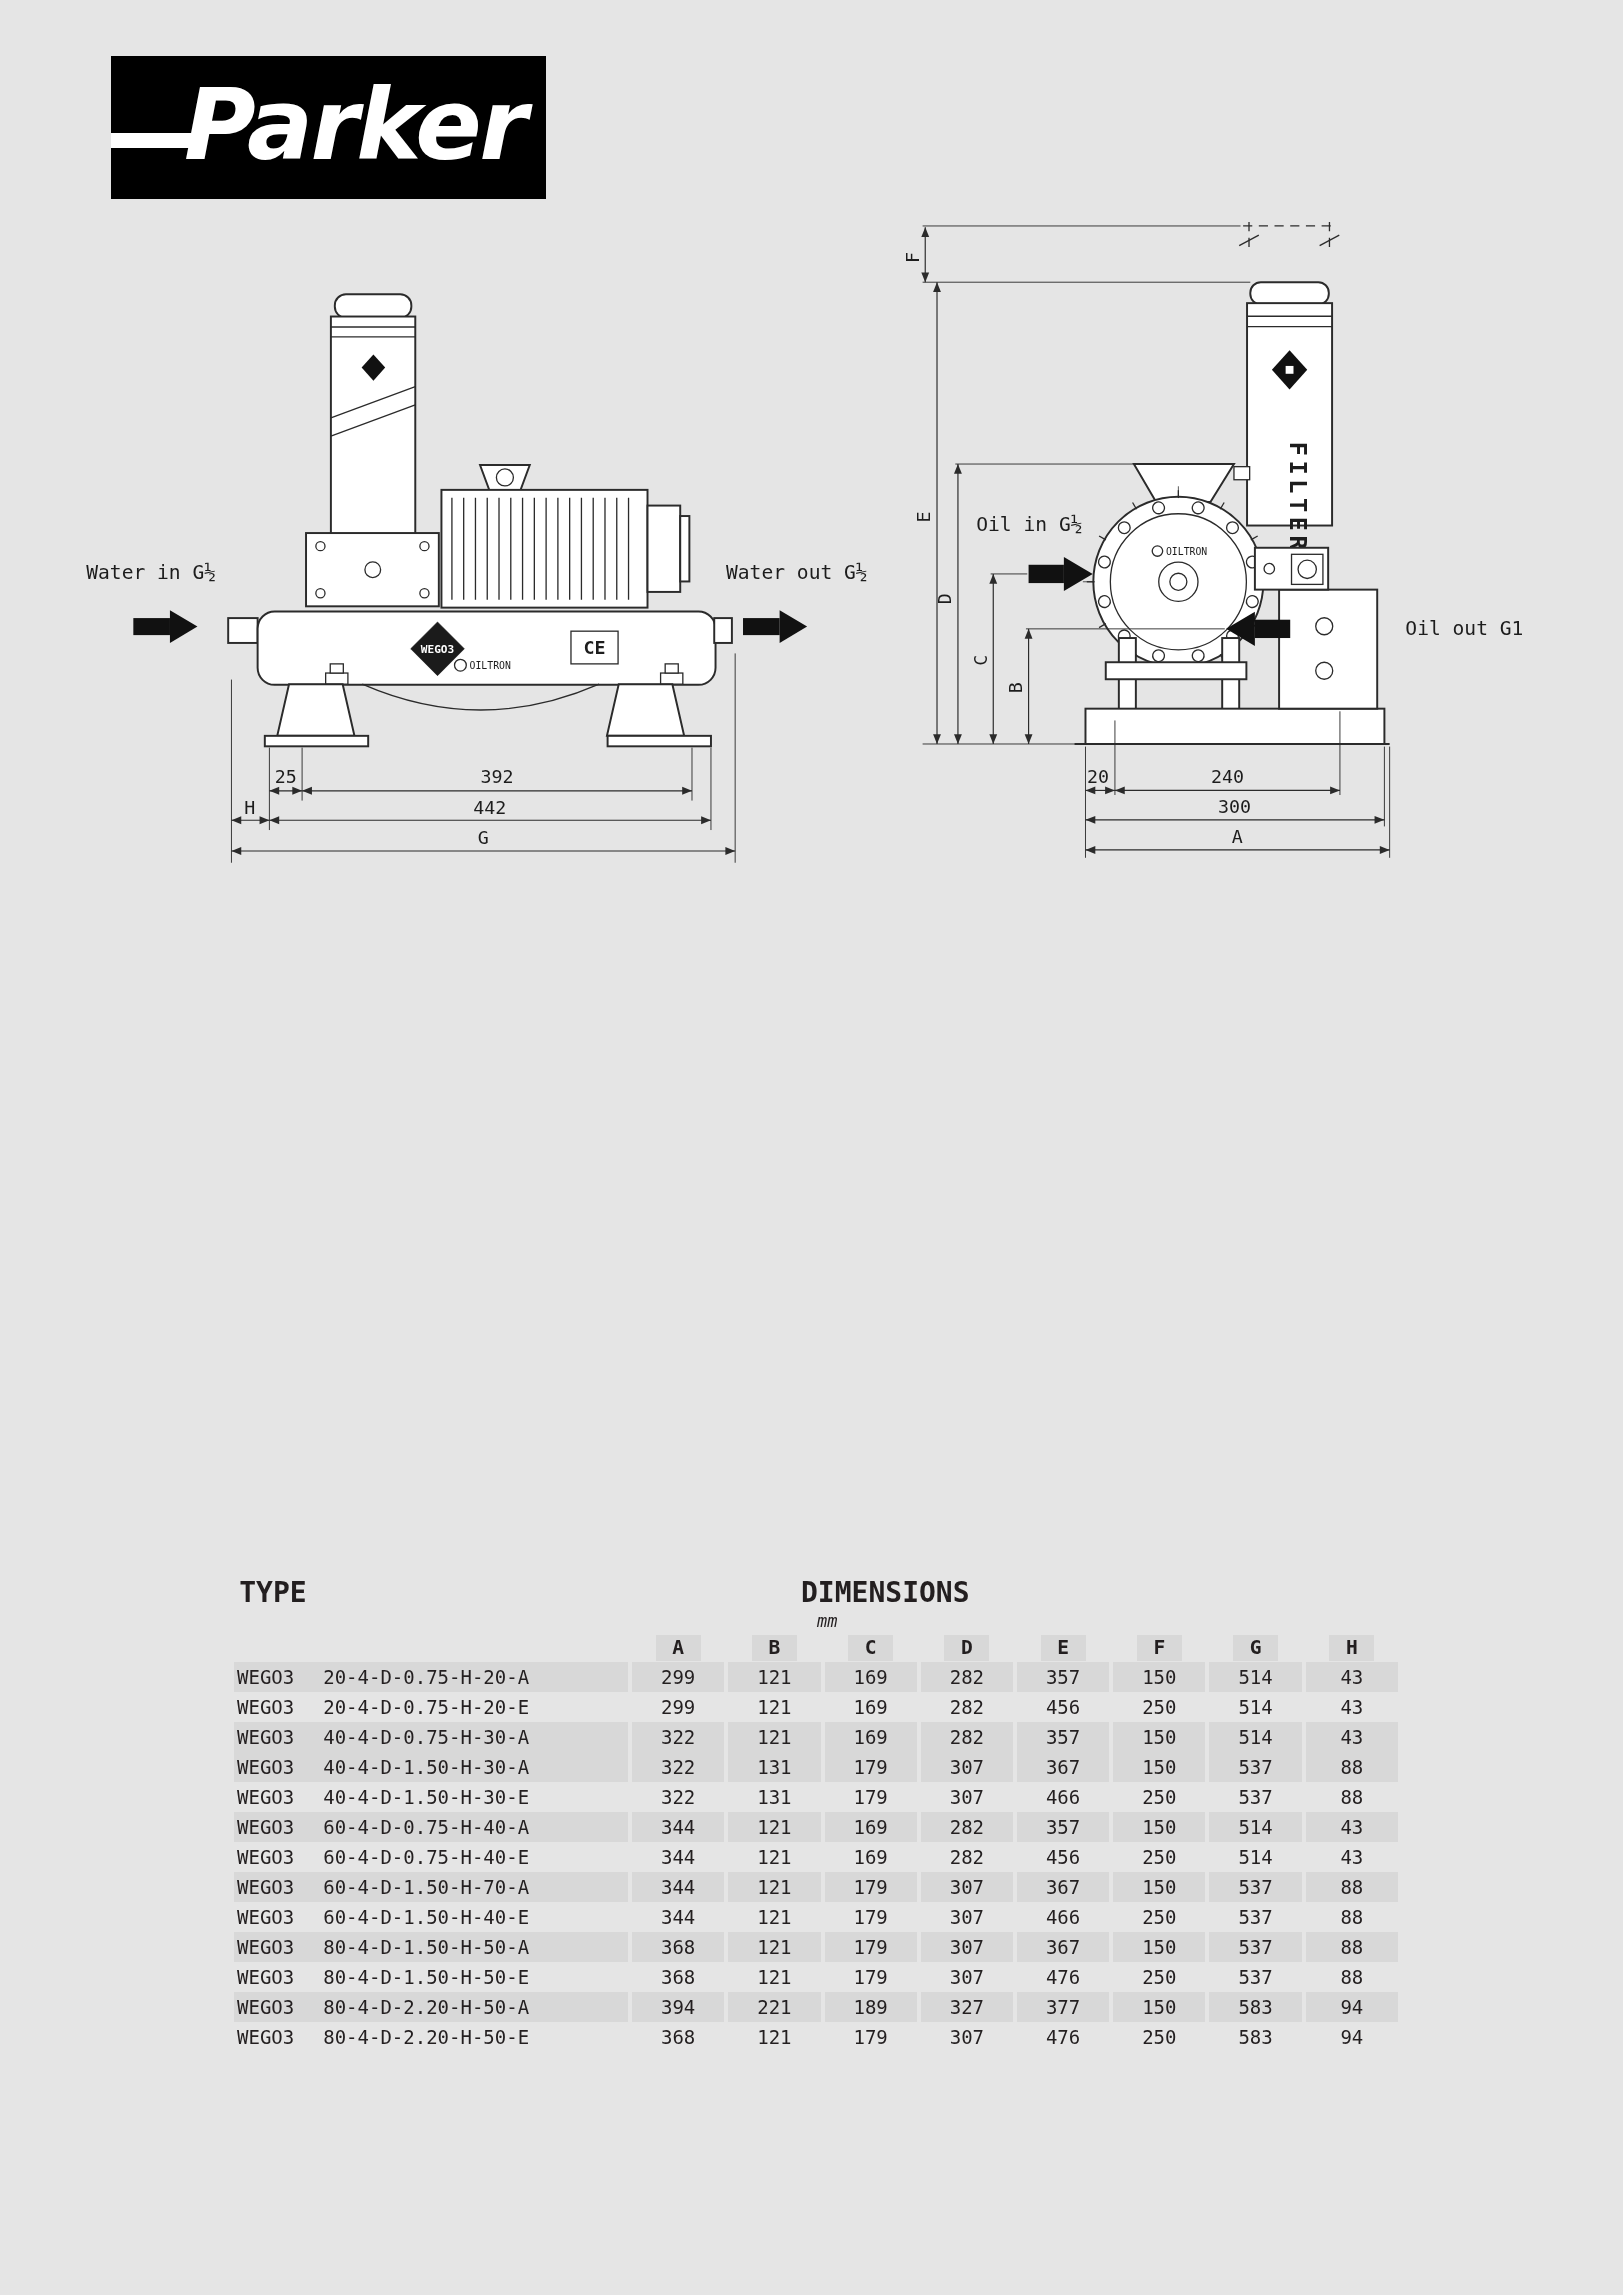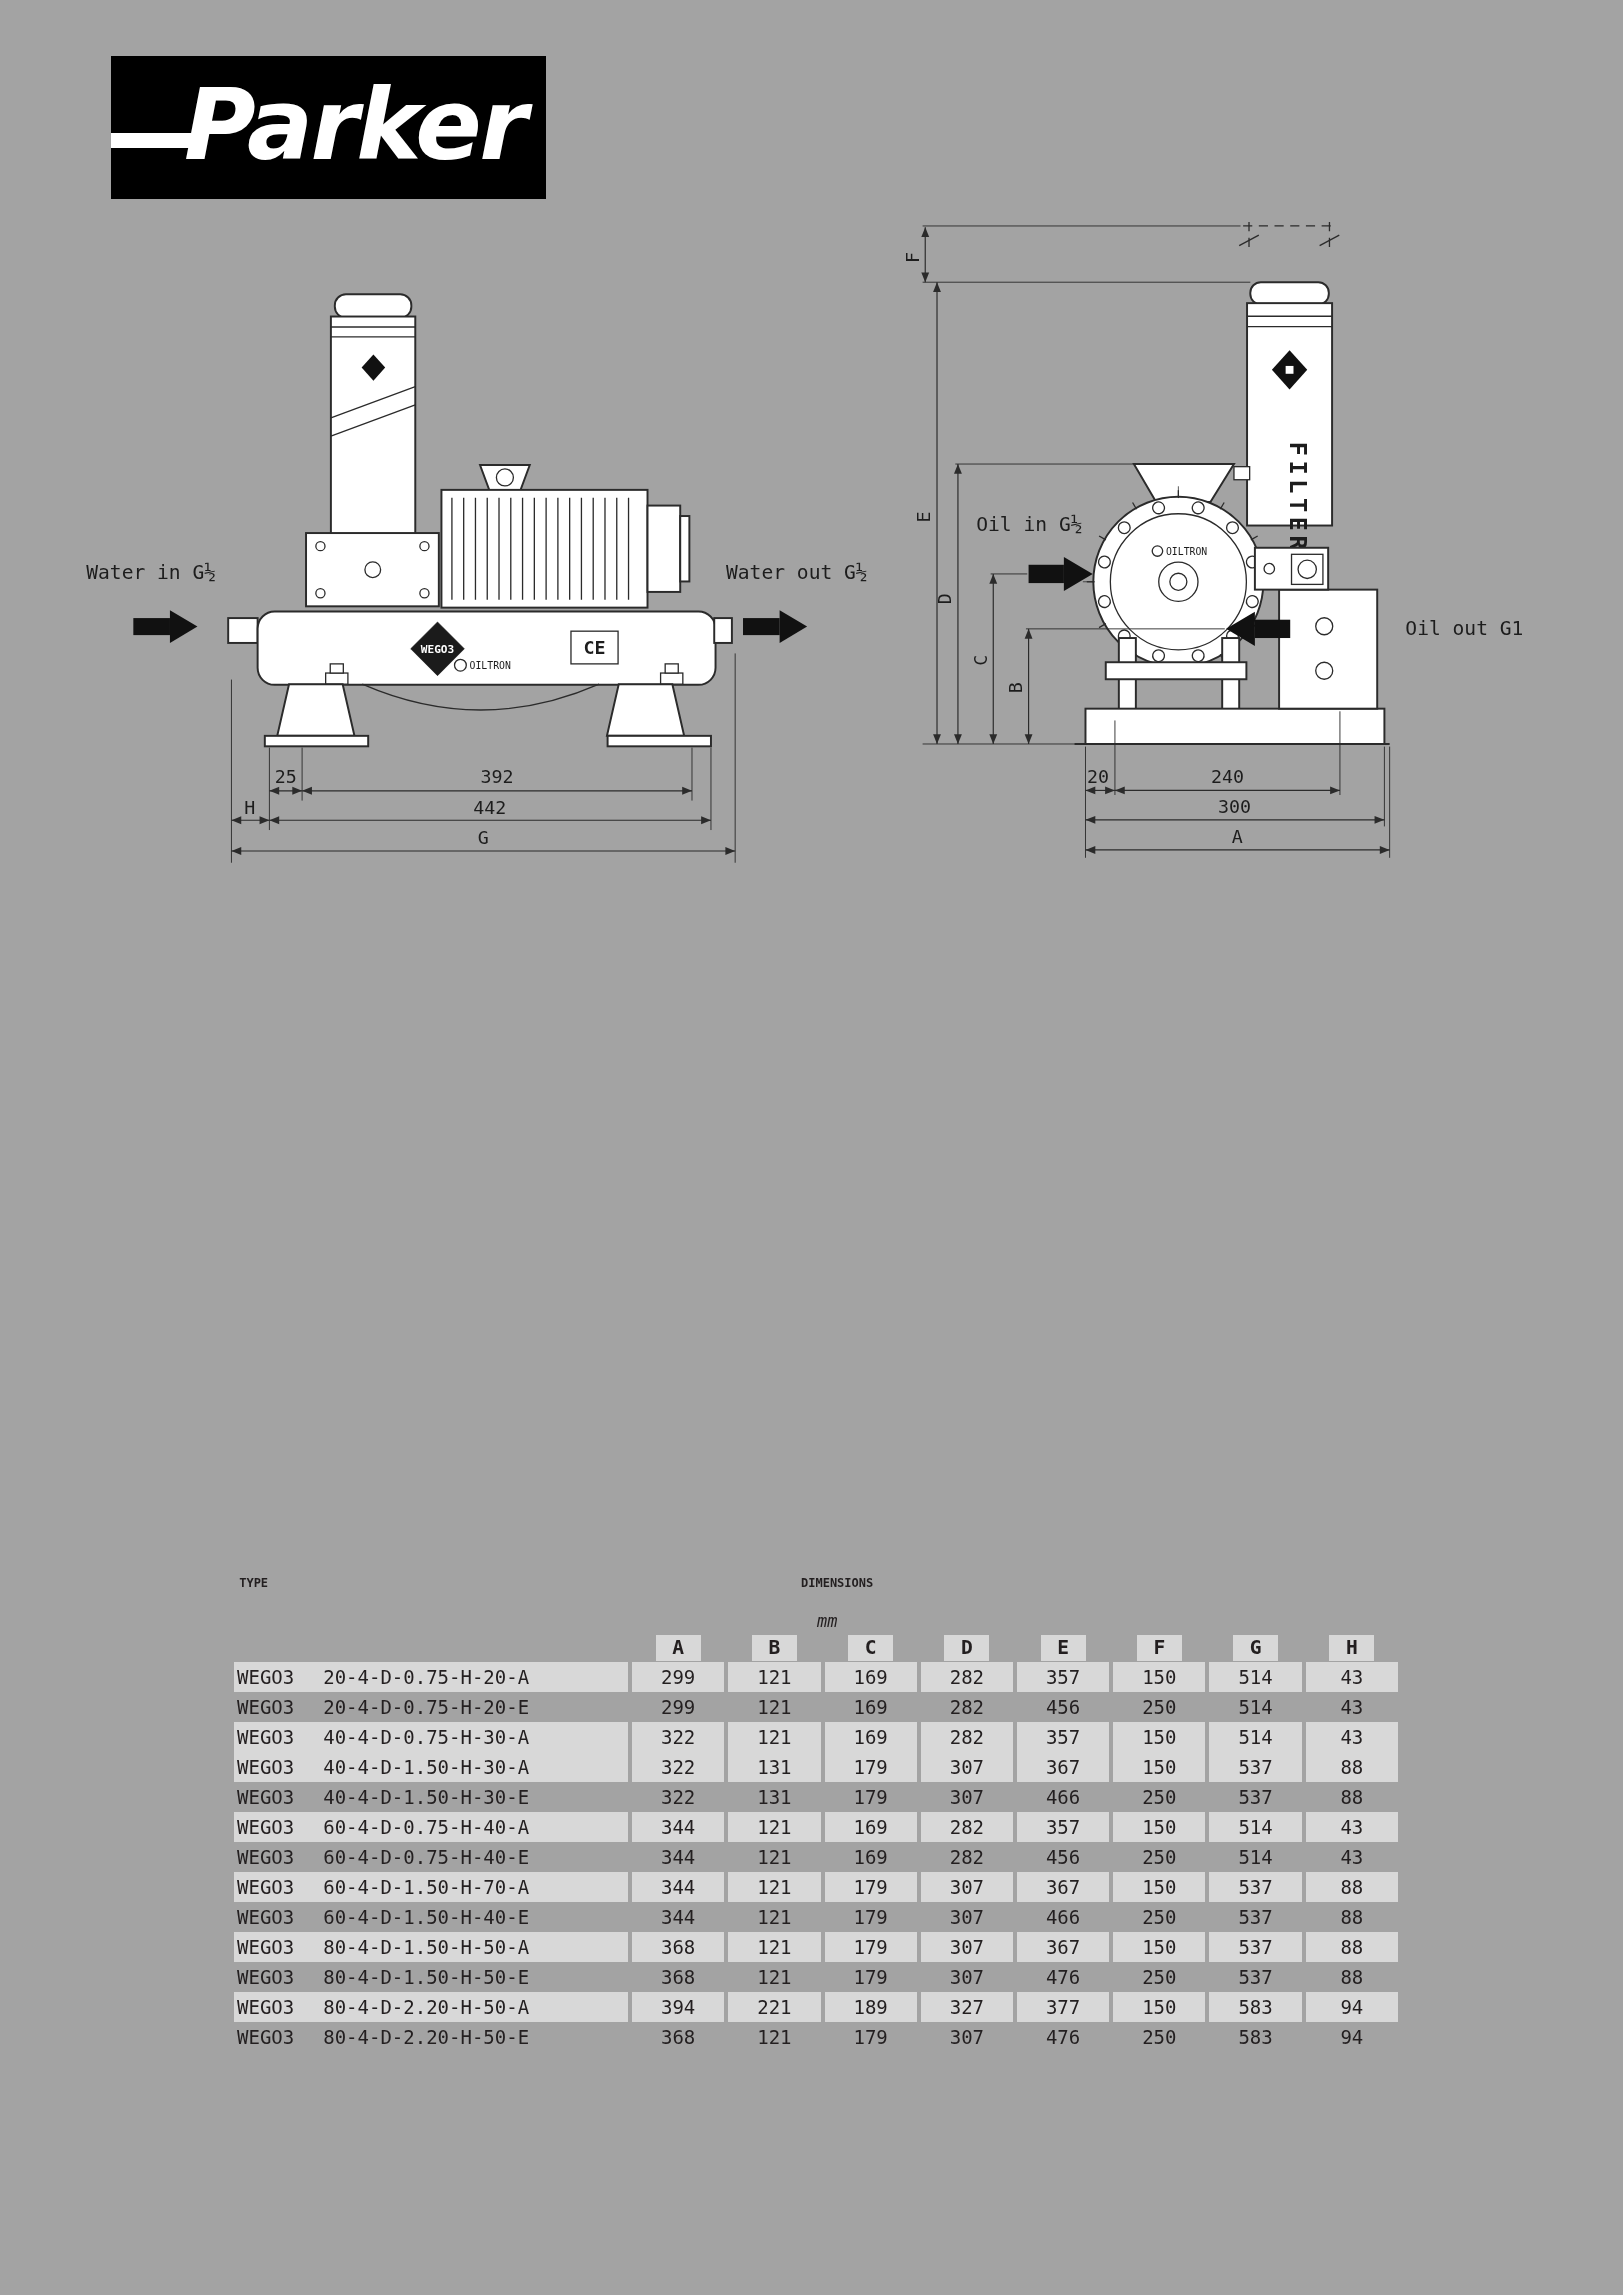--- a/index.html
+++ b/index.html
@@ -1,18 +1,18 @@
 <!DOCTYPE html>
 <html style="font-size:10.5px"><head>
 <meta charset="utf-8">
 <style>
   * { margin:0; padding:0; box-sizing:border-box; }
   html,body { background:#ffffff; }
   body { width:1623px; height:2295px; position:relative; font-family:"DejaVu Sans Mono", monospace; color:#231f20; }
-  .page { position:absolute; inset:0; overflow:hidden; background:#a3a3a3; }
+  .page { position:absolute; inset:0; overflow:hidden; background:#e5e5e5; }
 
   
   .logo { position:absolute; left:111px; top:56px; width:435px; height:143px; background:#000; }
   .logo-bar { position:absolute; left:0; top:77px; width:93px; height:15px; background:#fff; }
   .logo-text { position:absolute; left:73px; top:11.8px; color:#fff;
                font-family:"DejaVu Sans", sans-serif; font-weight:bold; font-style:italic;
                font-size:98px; letter-spacing:-2.6px; }
 
   
   svg { position:absolute; overflow:visible; }
@@ -30,21 +30,21 @@
   .olw  { stroke:#2b2b2b; stroke-width:3;   fill:#fff; }
   .ol2w { stroke:#2b2b2b; stroke-width:2;   fill:#fff; }
   .ext  { stroke:#2b2b2b; stroke-width:1.4; fill:none; }
   .dl   { stroke:#2b2b2b; stroke-width:1.8; fill:none; }
   .dash { stroke:#2b2b2b; stroke-width:2;   fill:none; stroke-dasharray:14 10; }
   .cl   { stroke:#2b2b2b; stroke-width:1.2; fill:none; stroke-dasharray:28 7 7 7; }
   .blk  { fill:#111; stroke:none; }
 
   
   .table-area { position:absolute; left:230px; top:1576px; width:1178px; }
-  .t-hdr { position:absolute; top:0; font-weight:bold; font-size:12px; }
+  .t-hdr { position:absolute; top:0; font-weight:bold; font-size:28px; }
   .t-hdr.dim-hdr { left:571px; }
   .t-hdr.type-hdr { left:9.2px; }
   .unit { position:absolute; top:35px; left:587px; font-size:17px; font-style:italic; }
   table.dims { border-collapse:separate; border-spacing:4.6px 0; table-layout:fixed; width:1172px; margin-top:58px; }
   table.dims th { height:27.5px; padding:0; text-align:center; vertical-align:middle; font-size:19.6px; font-weight:bold; }
   table.dims th .box { display:inline-block; background:#d8d8d8; min-width:45px; padding:1.3px 0; }
   table.dims td { height:30px; padding:0; font-size:19px; text-align:center; vertical-align:middle; white-space:nowrap; }
   table.dims td.type-cell { text-align:left; padding-left:3px; }
   table.dims tr.shaded td { background:#d8d8d8; }
   .type-code { margin-left:29px; }

